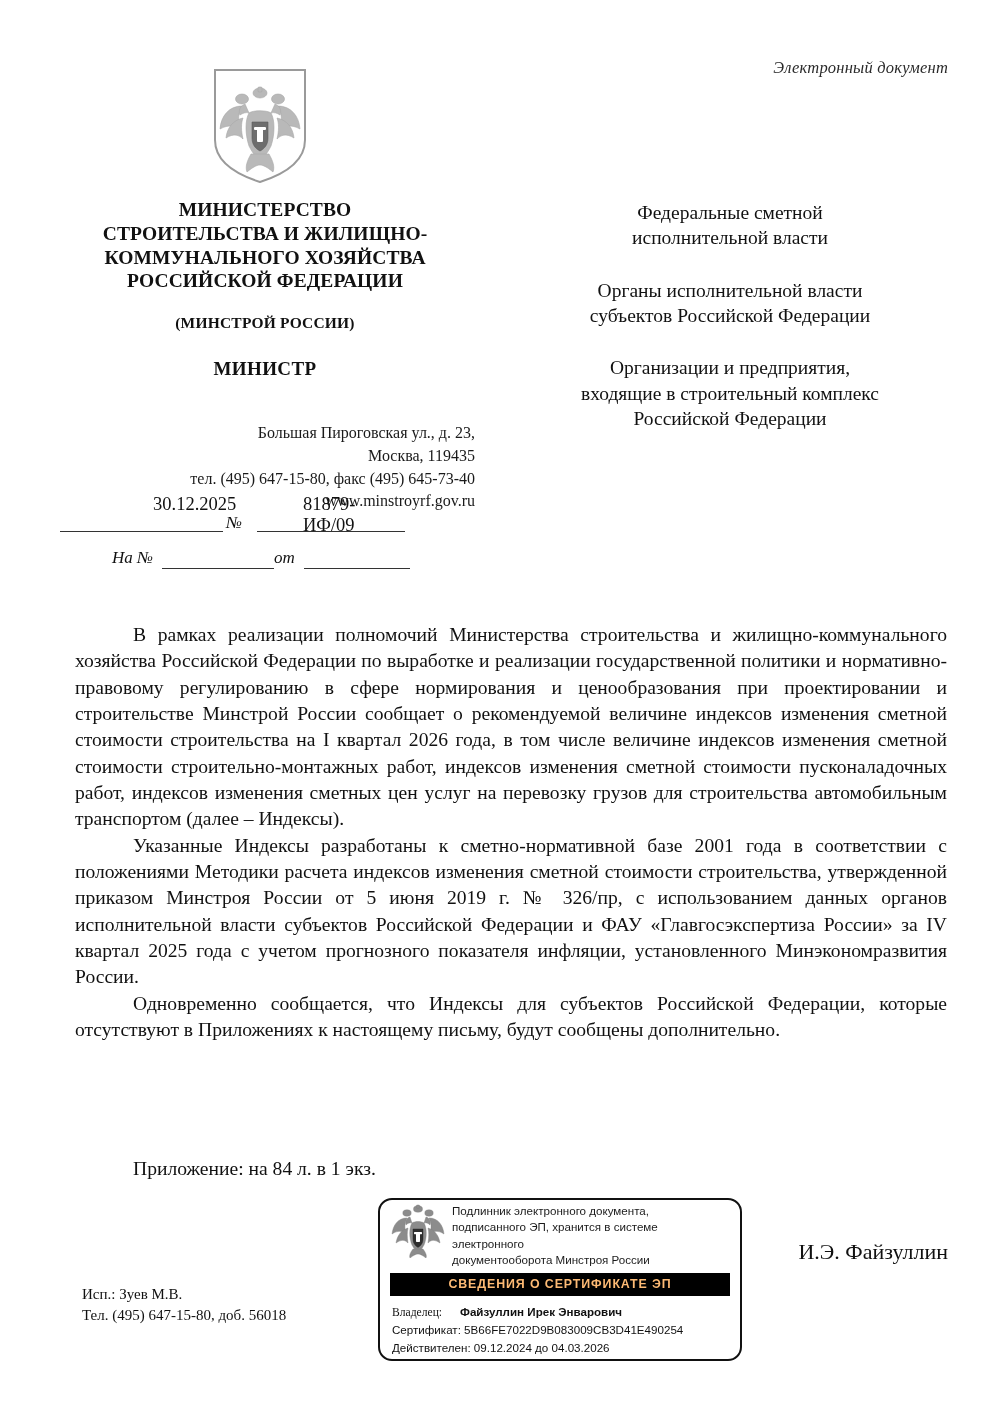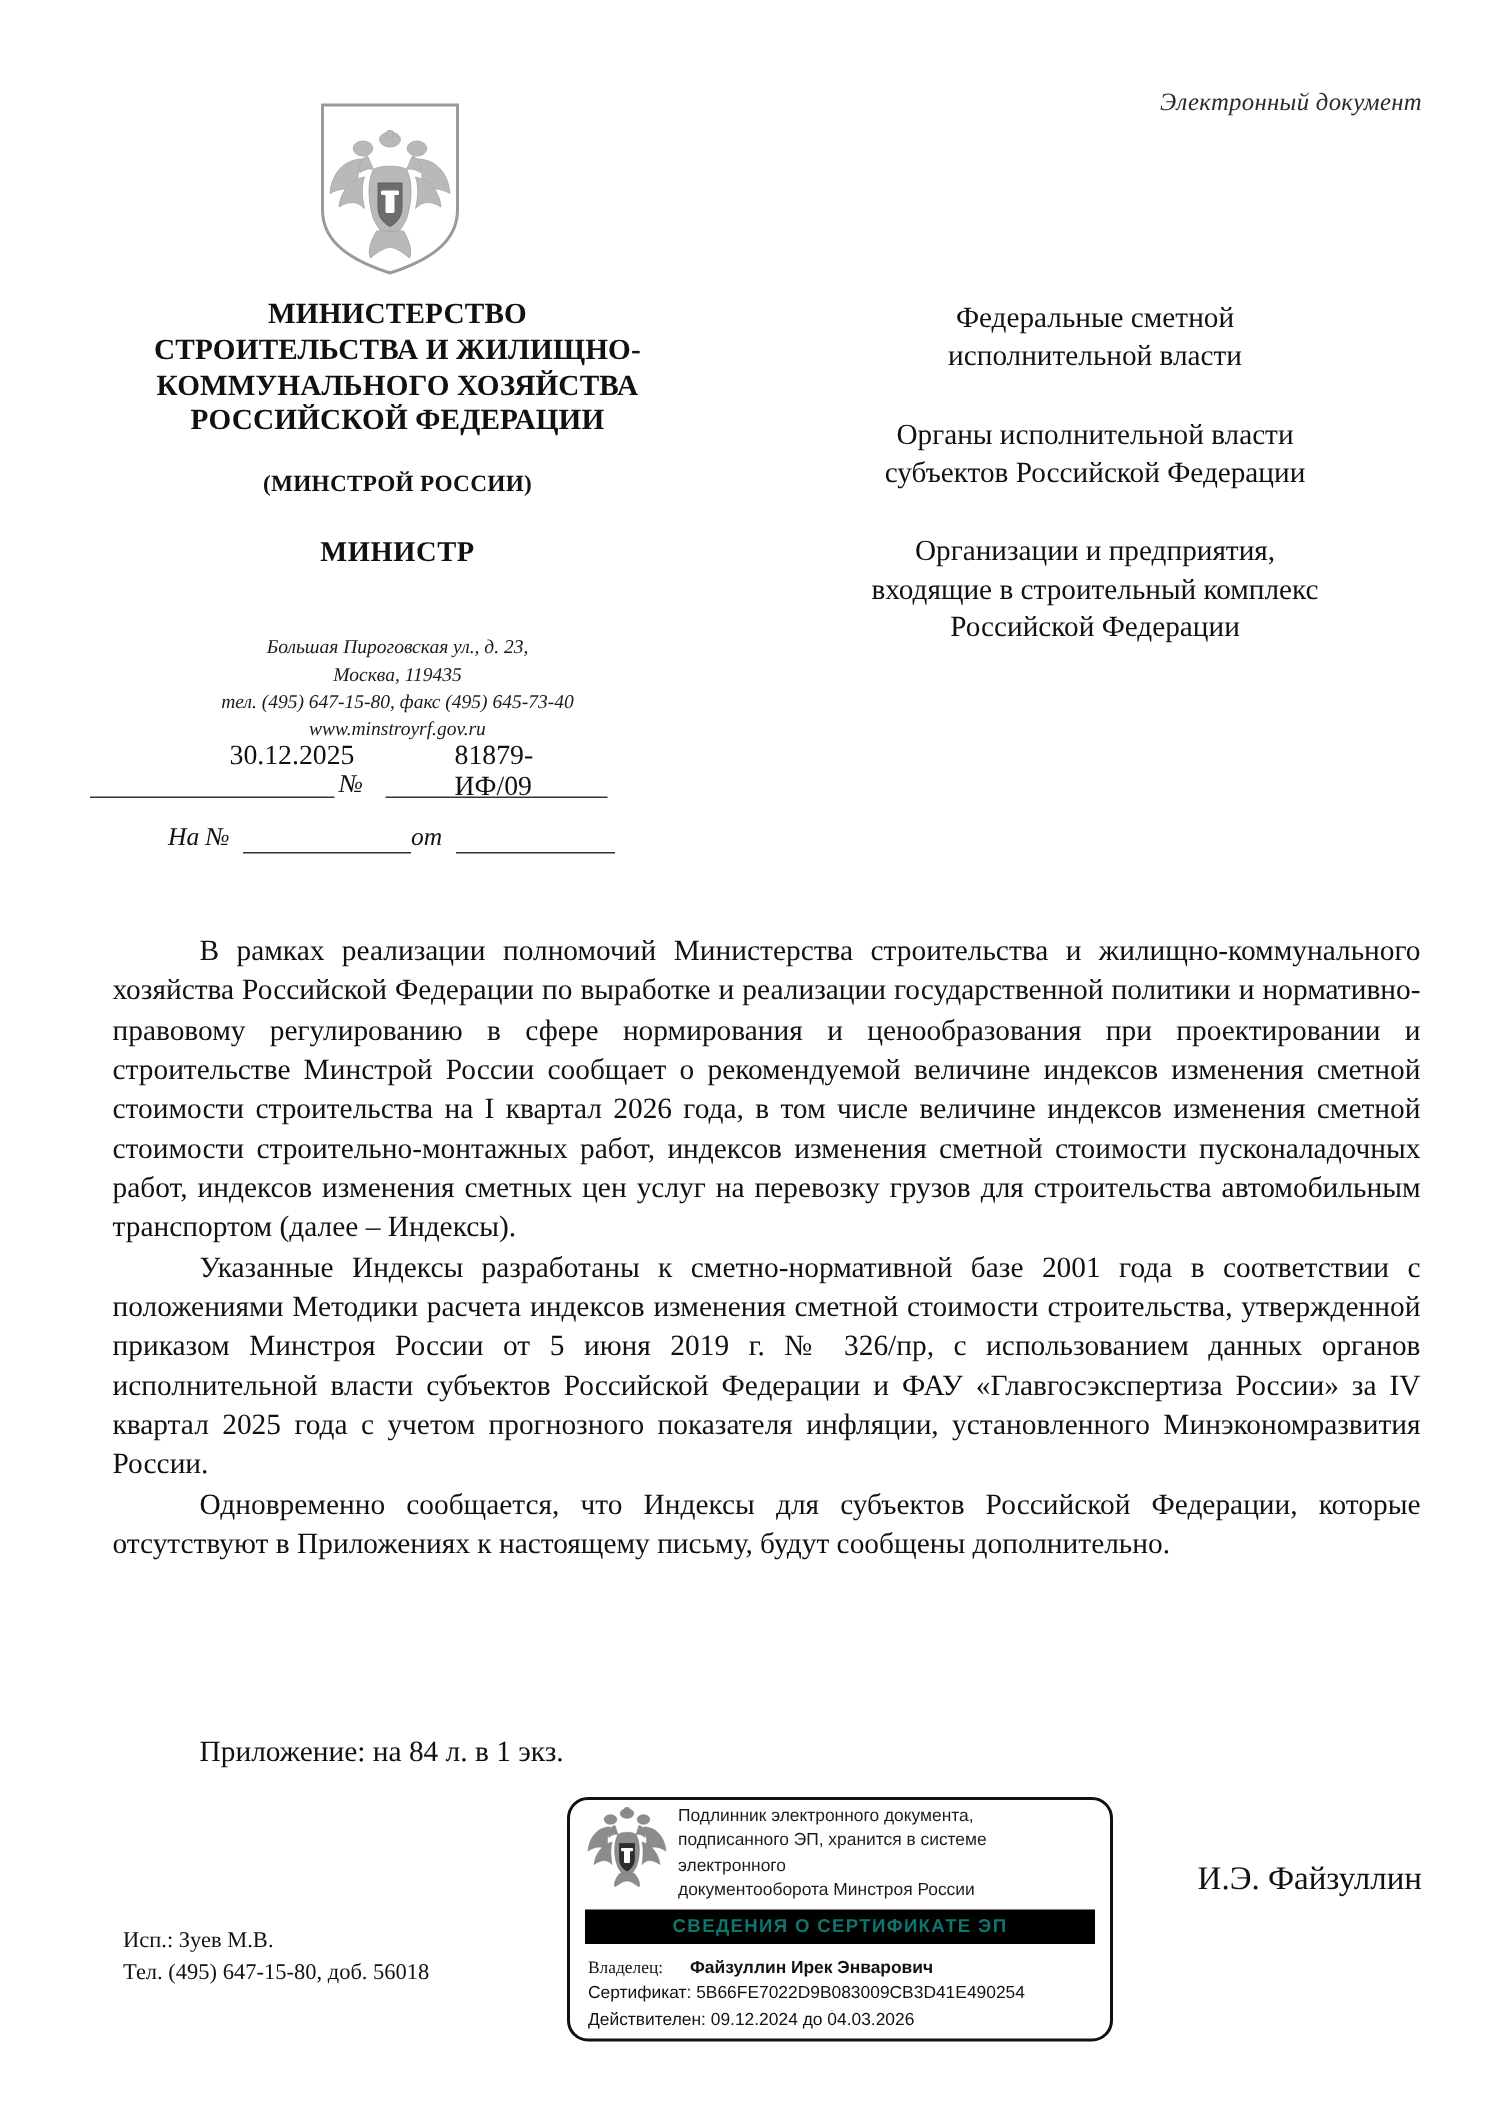--- a/index.html
+++ b/index.html
@@ -59,24 +59,24 @@
     letter-spacing: .2px;
   }
   .lh-minister {
     font-weight: bold;
     font-size: 19px;
     margin-top: 26px;
     letter-spacing: .4px;
   }
   .lh-address {
     margin-top: 42px;
-    font-style: italic;
-    font-size: 13px;
+    font-size: 16px;
     line-height: 1.42;
     color: #1a1a1a;
+    text-align: right;
   }
 
   
   .refline {
     position: absolute;
     left: 60px;
     top: 494px;
     width: 345px;
   }
   .refline-values {
@@ -217,21 +217,21 @@
   .stamp-emblem svg { display: block; width: 100%; height: 100%; }
   .stamp-note {
     font-size: 11.6px;
     line-height: 1.42;
     color: #1b1b1b;
     padding-top: 3px;
   }
   .stamp-bar {
     margin: 4px 10px 0 10px;
     background: #000;
-    color: #0f766e;
+    color: #fdba74;
     text-align: center;
     font-size: 12.4px;
     font-weight: bold;
     letter-spacing: .9px;
     padding: 4px 0 5px 0;
   }
   .stamp-fields {
     padding: 7px 10px 0 12px;
     font-size: 11.6px;
     line-height: 1.5;

